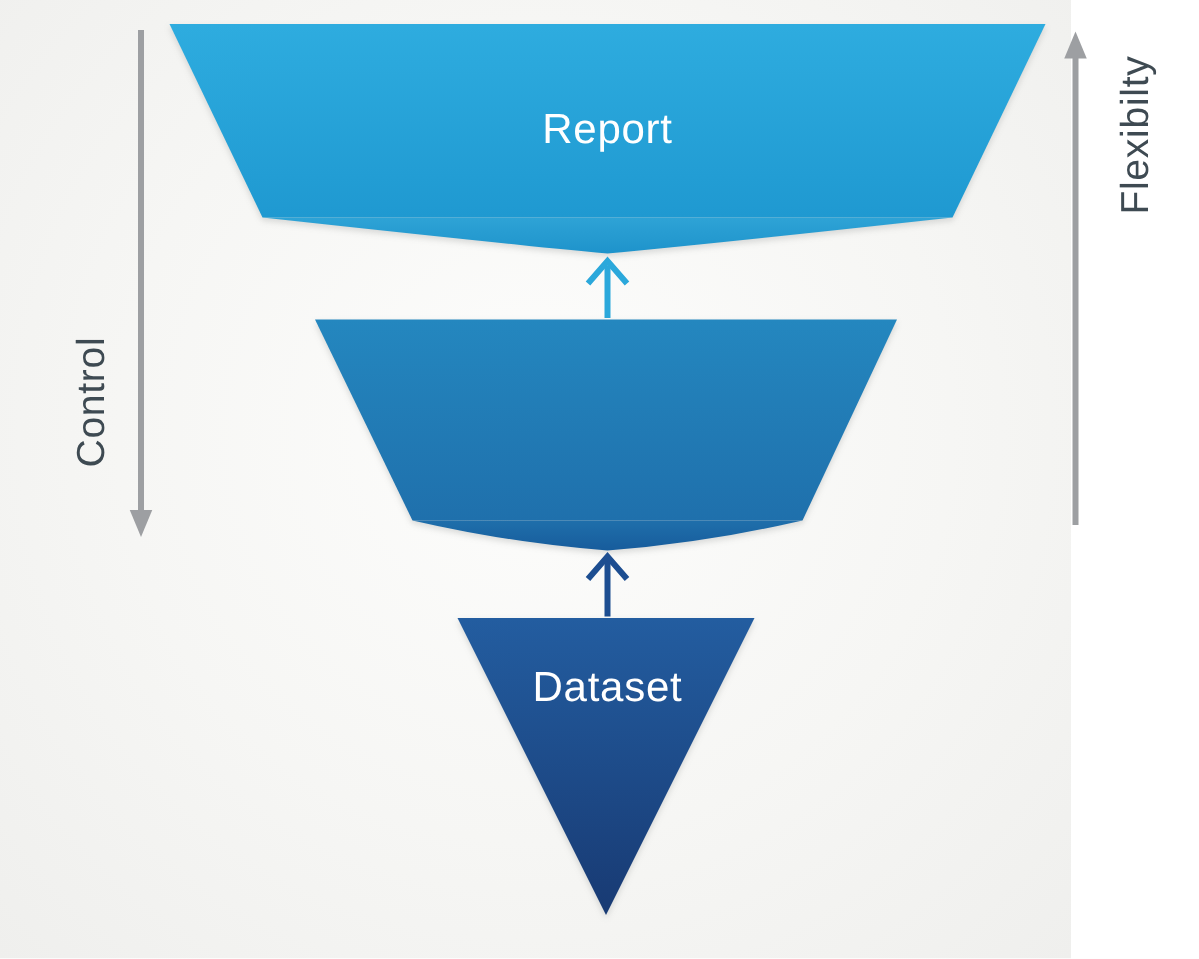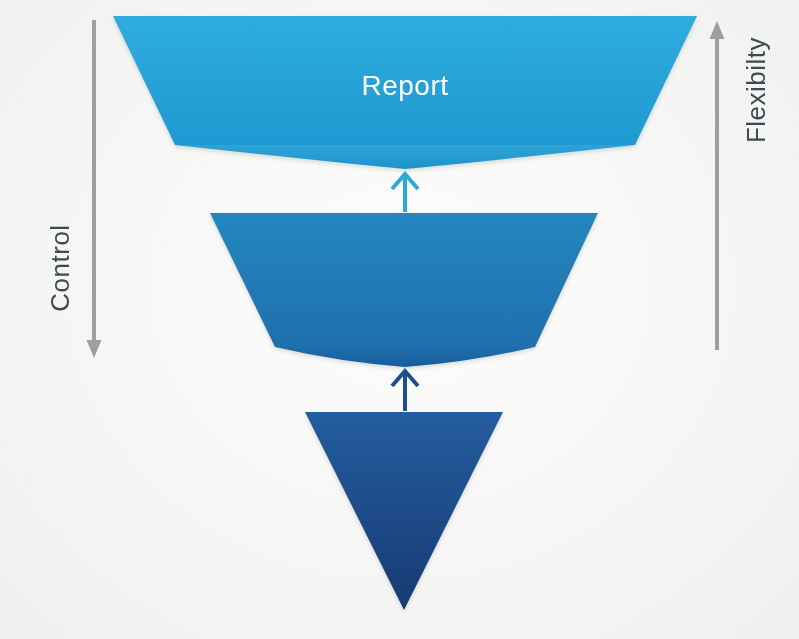--- a/index.html
+++ b/index.html
@@ -5,21 +5,21 @@
   html, body {
     margin: 0;
     padding: 0;
     width: 799px;
     height: 639px;
     font-family: "Liberation Sans", sans-serif;
     overflow: hidden;
   }
   .stage {
     position: relative;
-    width: 799px;
+    width: 714px;
     height: 639px;
     background: radial-gradient(ellipse at 50% 45%, #fdfdfc 0%, #f6f6f4 55%, #efefed 100%);
   }
   .stage svg {
     position: absolute;
     left: 0;
     top: 0;
   }
   .shape {
     filter: drop-shadow(0 2px 2px rgba(60, 64, 67, 0.18));
@@ -114,18 +114,19 @@
     </g>
 
     <g class="shape">
       <path d="M305 412 L503 412 L404 610 Z" fill="url(#gradDataset)"></path>
     </g>
   </svg>
 
   <div class="level-label report-label">Report</div>
 
 
+  <div class="level-label dataset-label">Dataset</div>
 
   <div class="axis-label control-label">Control</div>
 
   <div class="axis-label flexibility-label">Flexibilty</div>
 
 </div>
 
 </body></html>

